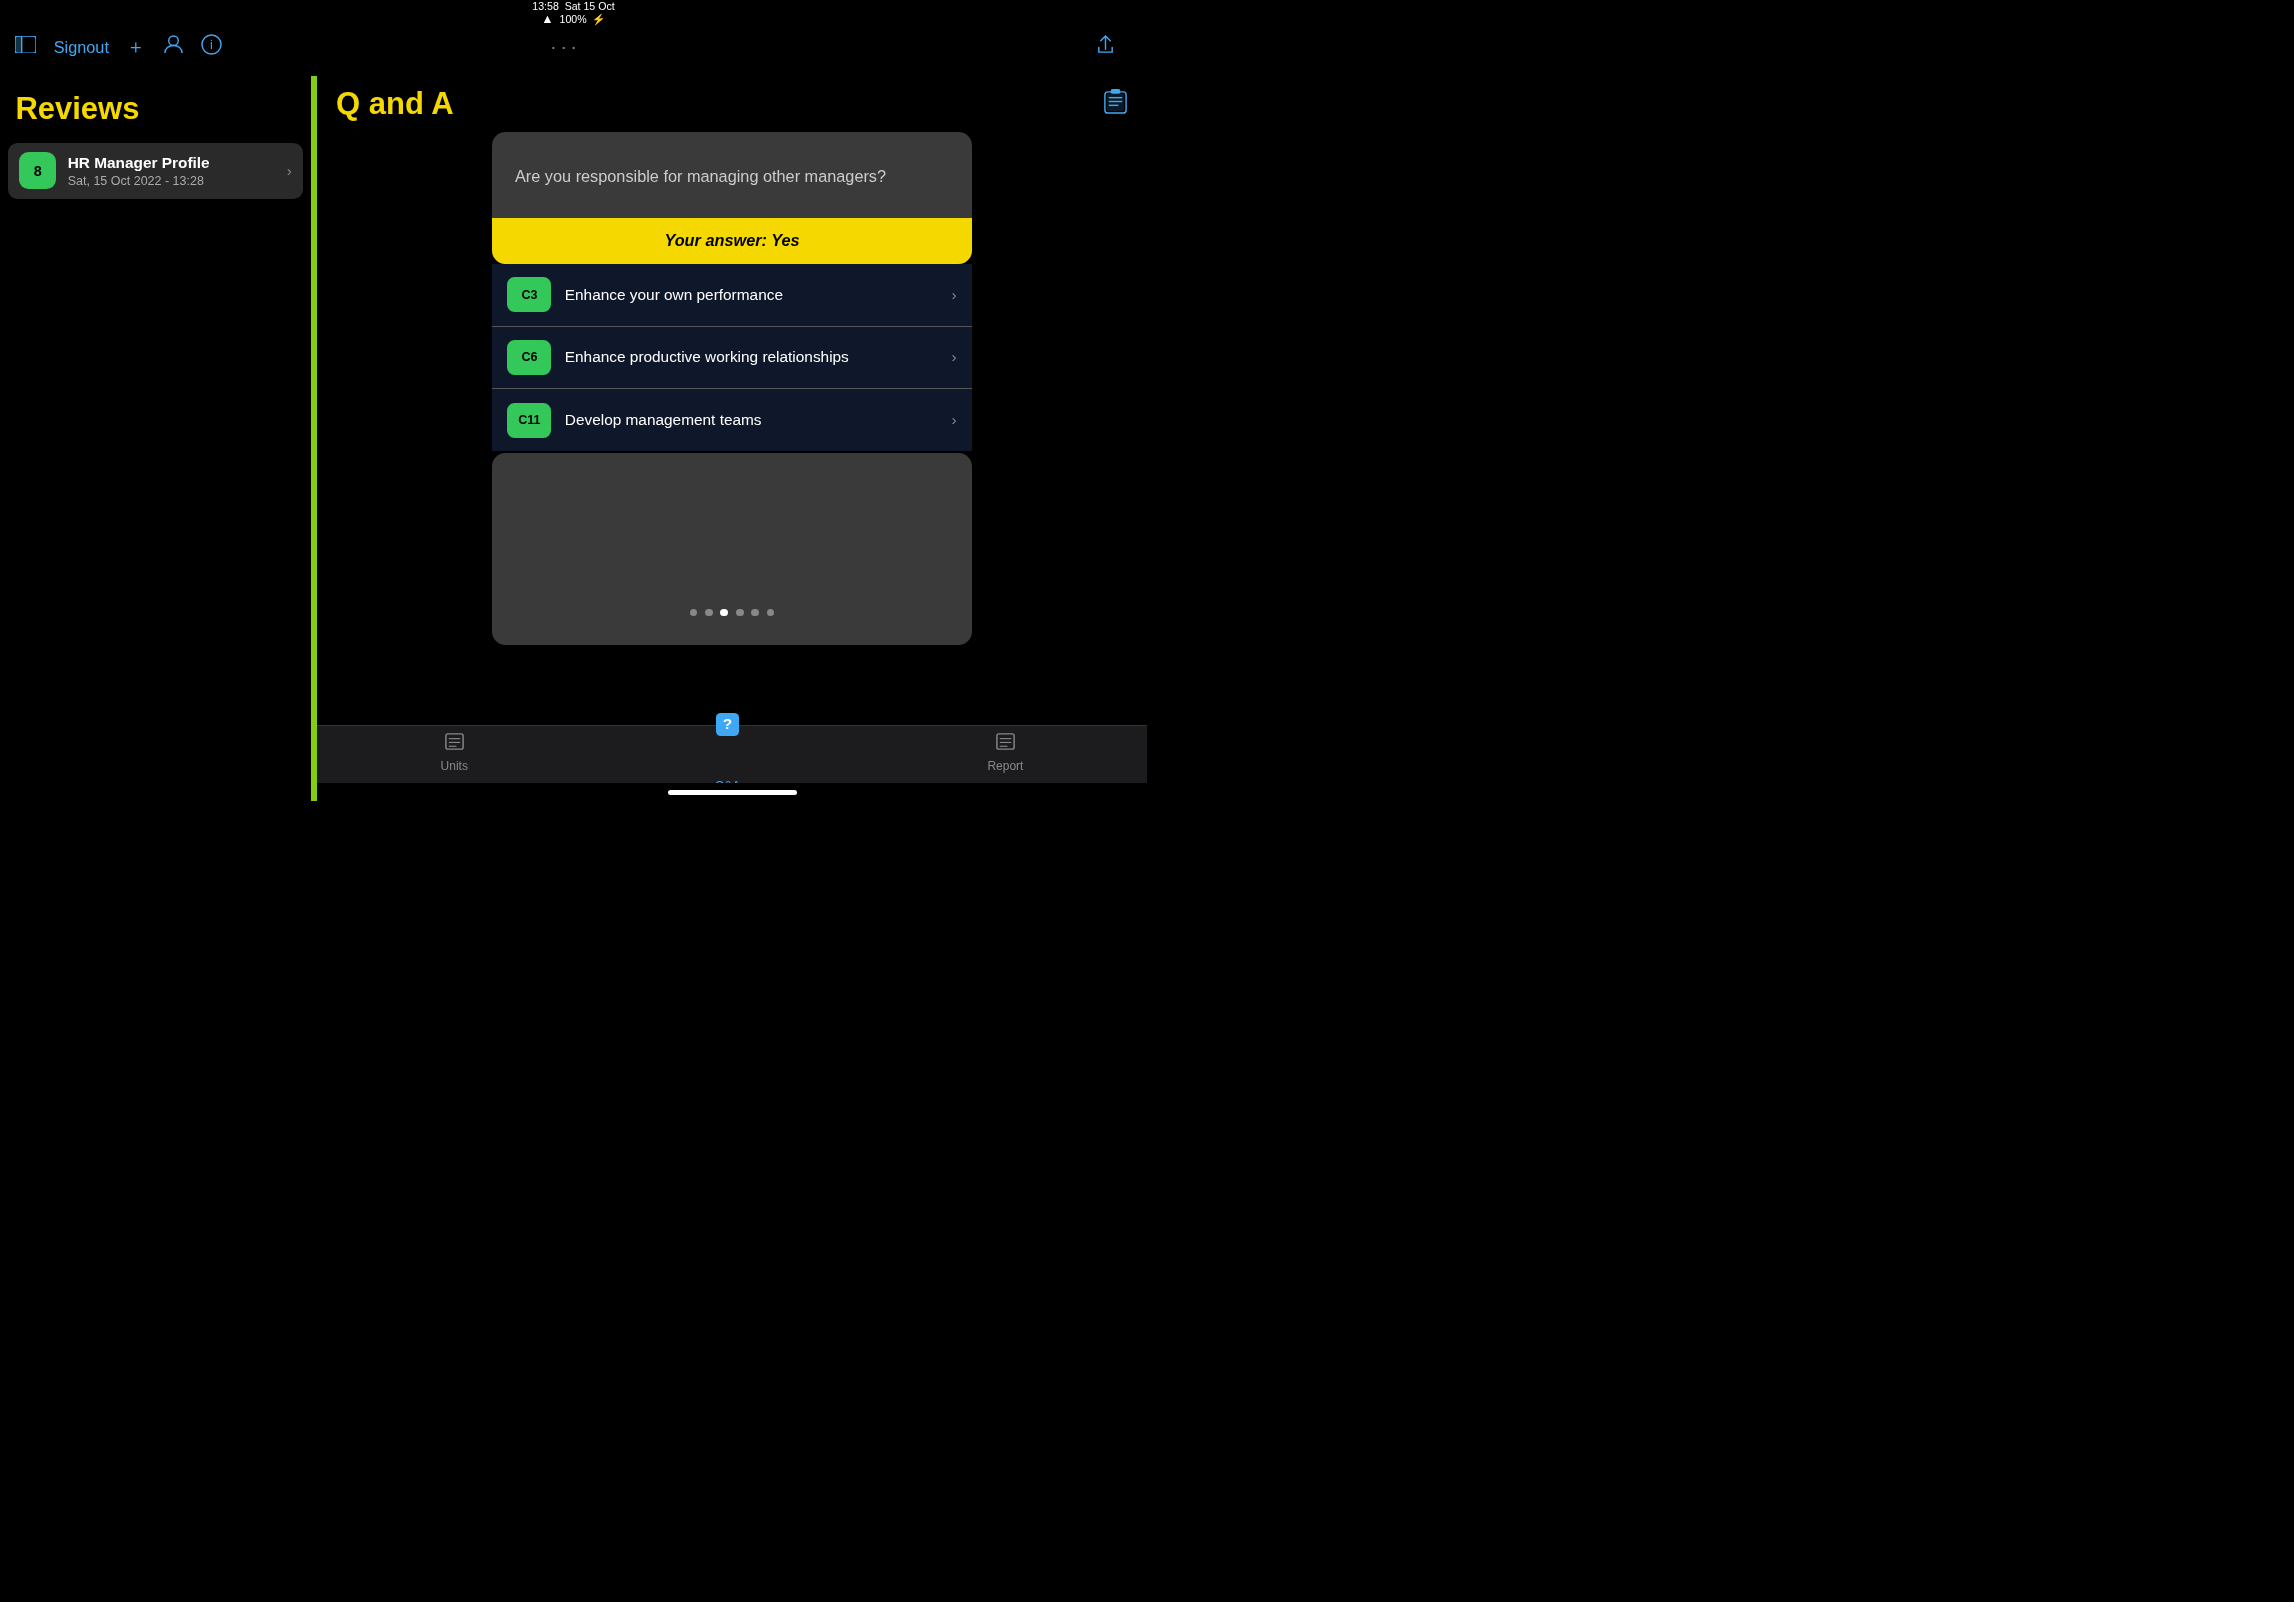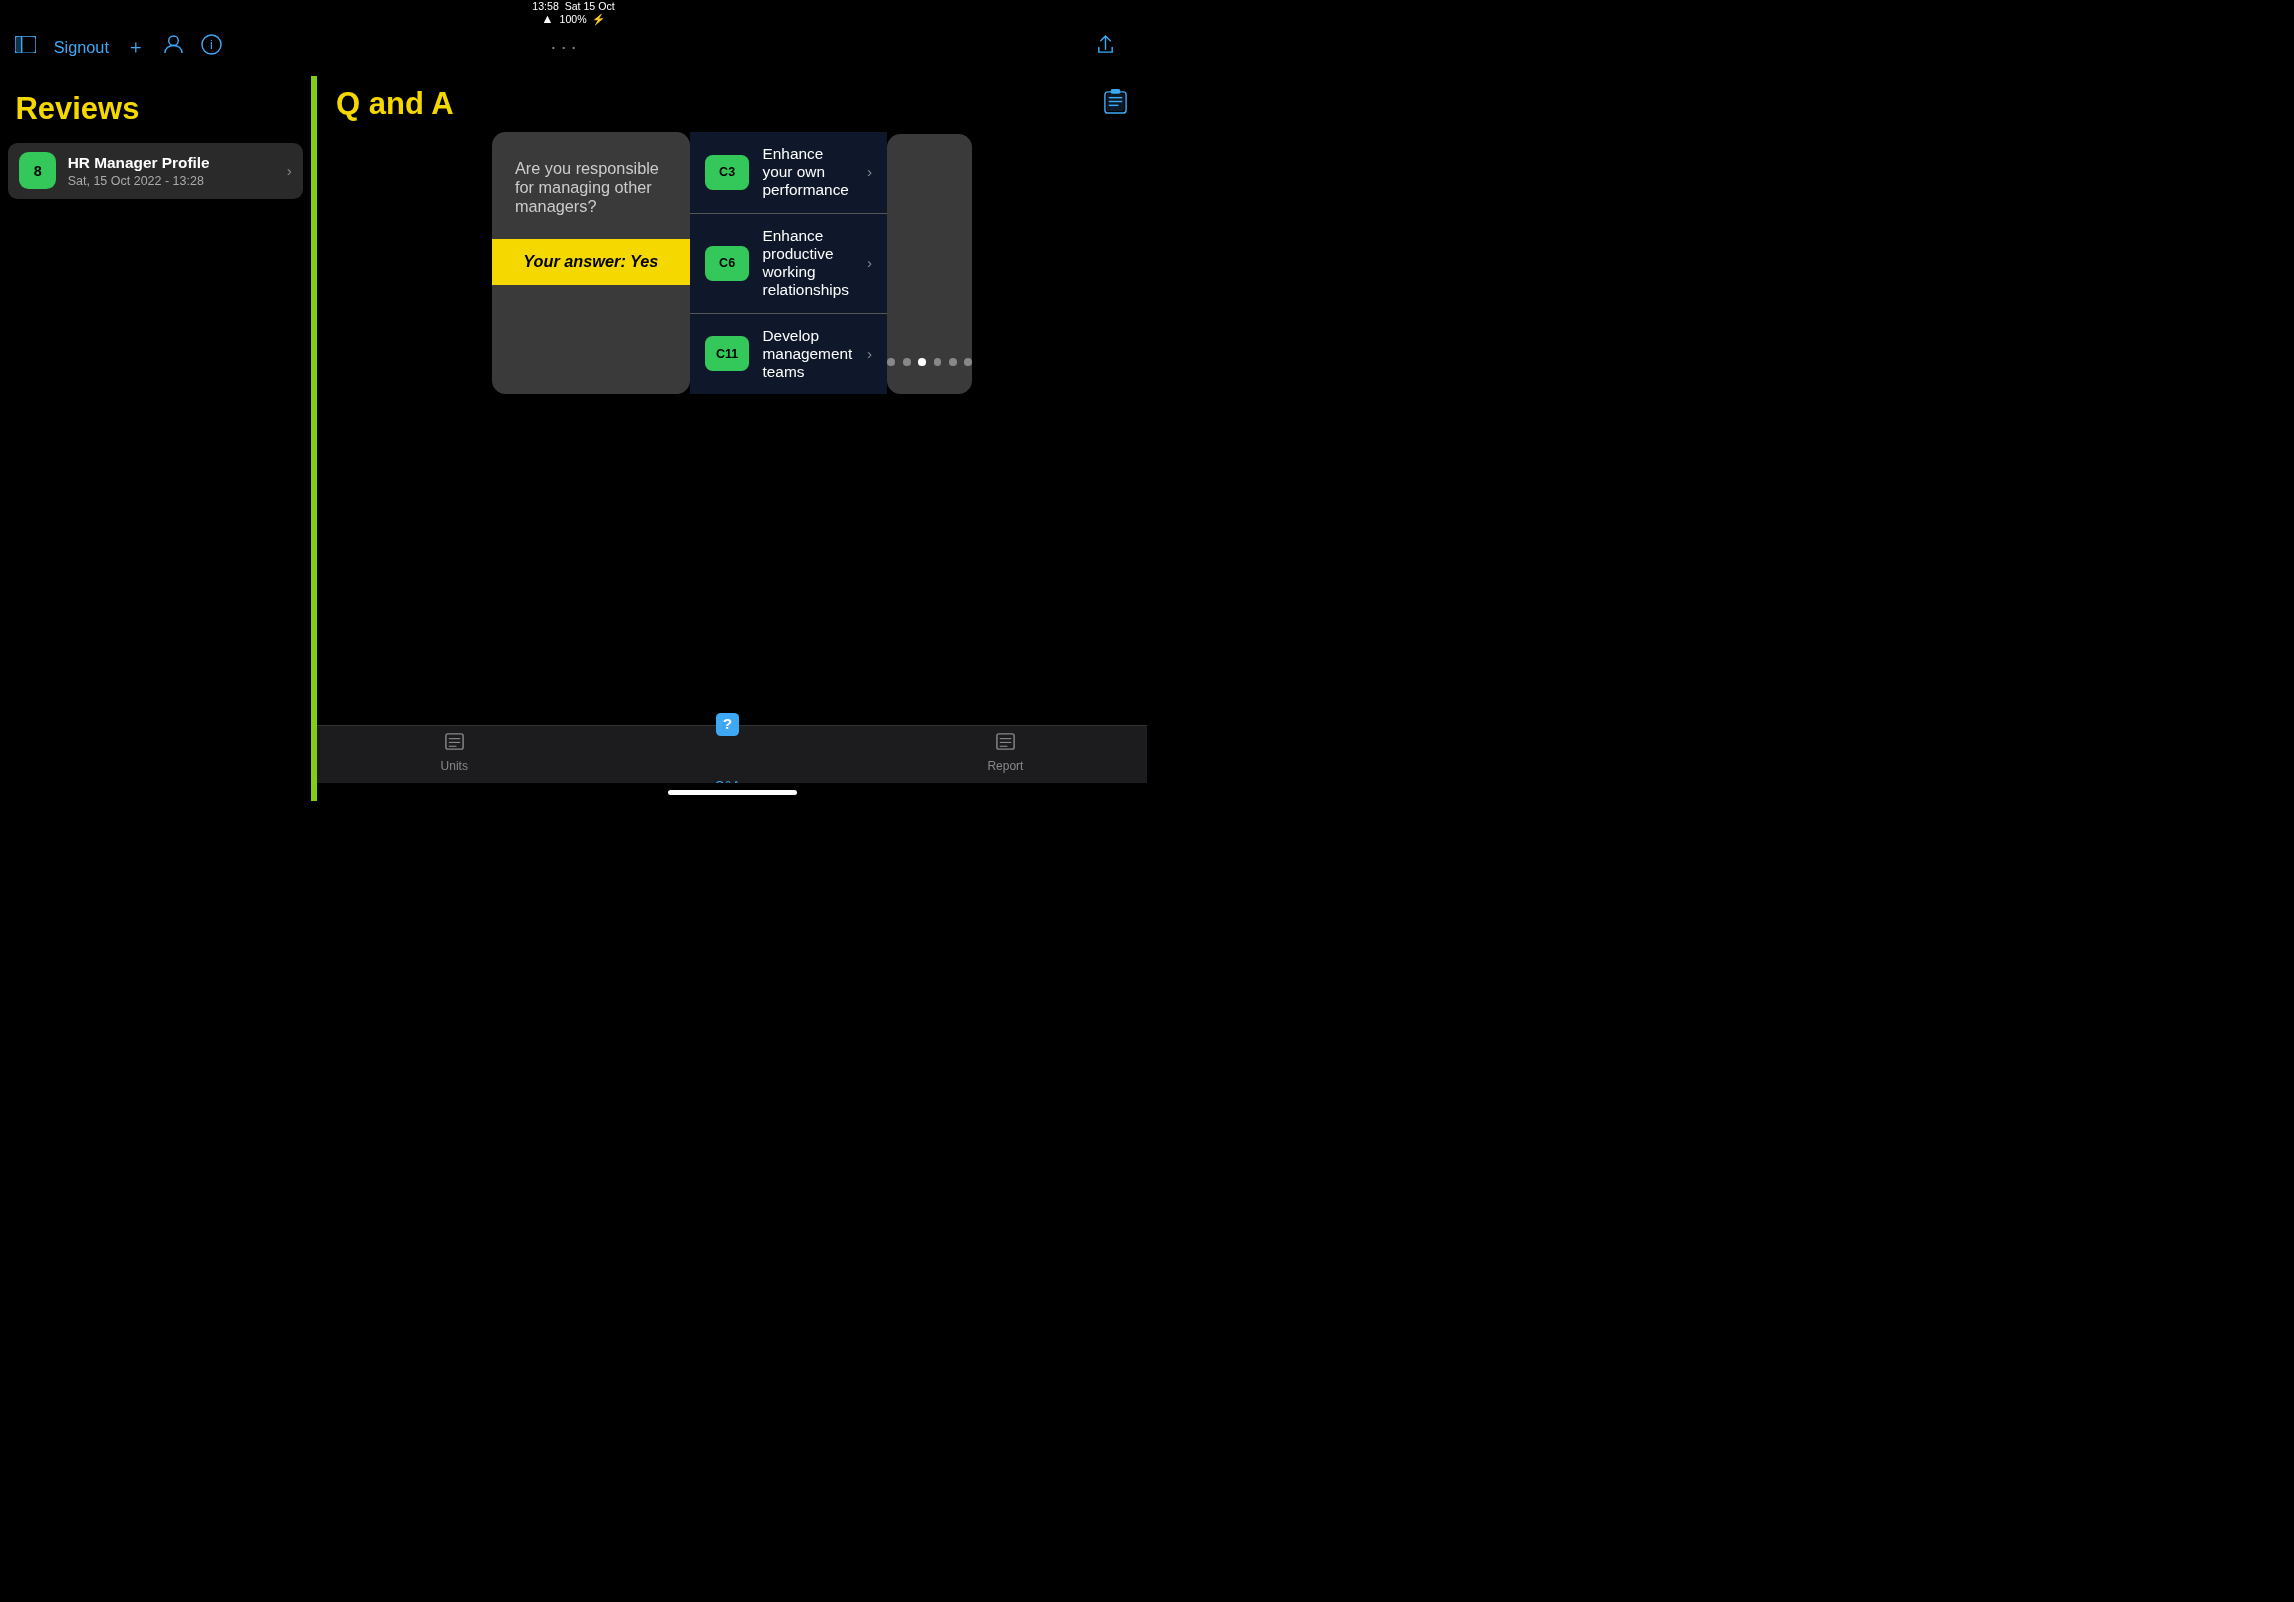--- a/index.html
+++ b/index.html
@@ -357,21 +357,21 @@
         <rect x="4" y="6" width="18" height="18" rx="2" fill="#3fa8f5" opacity="0.15"></rect>
         <line x1="6" y1="10" x2="20" y2="10" stroke="#3fa8f5" stroke-width="1.5"></line>
         <line x1="6" y1="14" x2="20" y2="14" stroke="#3fa8f5" stroke-width="1.5"></line>
         <line x1="6" y1="18" x2="16" y2="18" stroke="#3fa8f5" stroke-width="1.5"></line>
         <rect x="8" y="1" width="10" height="5" rx="2" fill="#3fa8f5"></rect>
       </svg>
     </span>
   </div>
 
   <div class="card-area">
-    <div style="width:100%; max-width:480px; display:flex; flex-direction:row; gap:0;">
+    <div style="width:100%; max-width:480px; display:flex; flex-direction:column; gap:0;">
 
       <div class="card">
         <div class="card-question">Are you responsible for managing other managers?</div>
         <div class="card-answer">Your answer: Yes</div>
       </div>
 
       <div class="result-items">
         <div class="result-item">
           <div class="result-badge">C3</div>
           <span class="result-label">Enhance your own performance</span>

